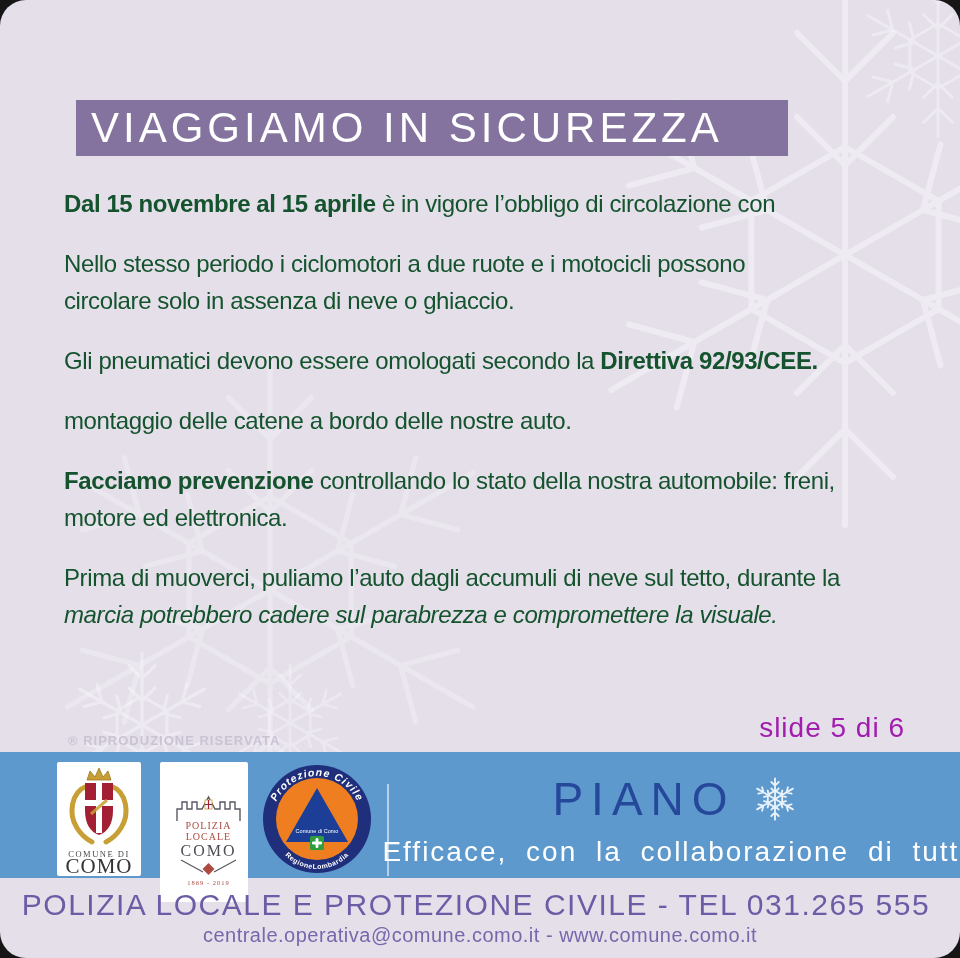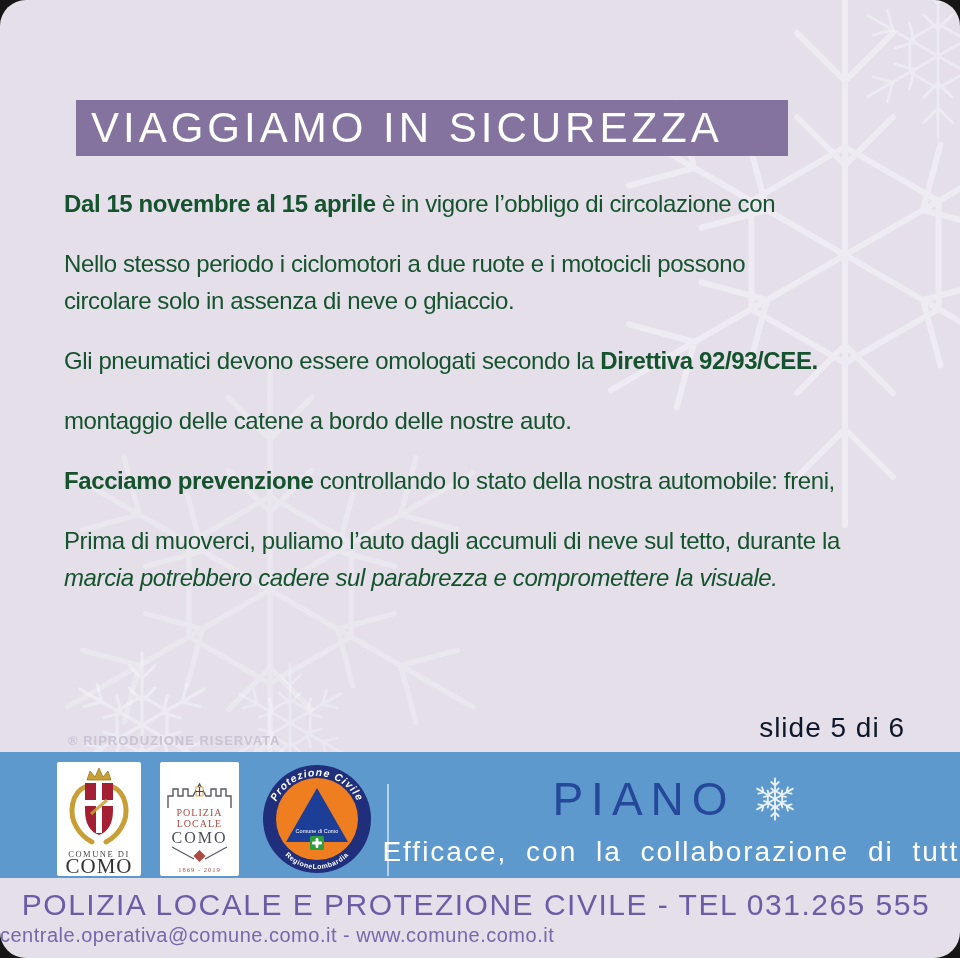--- a/index.html
+++ b/index.html
@@ -27,33 +27,33 @@
   .para{margin:0 0 23px 0;}
   .pline{white-space:nowrap;}
   .b{font-weight:bold;}
   
   .copyright{
     position:absolute;left:68px;top:733px;font-size:13px;letter-spacing:1px;
     color:#c9c3d3;font-weight:bold;
   }
   .slide-indicator{
     position:absolute;right:55px;top:712px;font-size:28px;font-weight:100;
-    color:#0f172a;letter-spacing:1px;margin-left:48px;
+    color:#a21caf;letter-spacing:1px;margin-left:48px;
   }
   
   .footer-band{
     position:absolute;left:0;top:752px;width:960px;height:126px;
     background:#5d99cd;
   }
   .logo-box{
     position:absolute;top:10px;background:#ffffff;border-radius:2px;
     display:flex;align-items:center;justify-content:center;
   }
   .logo-comune{left:57px;width:84px;height:114px;}
-  .logo-polizia{left:160px;width:79px;height:114px;}
+  .logo-polizia{left:160px;width:79px;height:140px;padding-left:9px;}
   .logo-protezione{position:absolute;left:262px;top:12px;width:110px;height:110px;}
   .footer-sep{
     position:absolute;left:387px;top:32px;width:2px;height:92px;
     background:rgba(255,255,255,0.55);
   }
   .campaign{
     position:absolute;left:390px;top:0;width:570px;height:130px;
     display:flex;flex-direction:column;align-items:center;justify-content:center;
   }
   .campaign-title{
@@ -63,21 +63,21 @@
   .campaign-tagline{
     color:#ffffff;font-size:28px;letter-spacing:2px;word-spacing:9px;
     margin-top:10px;white-space:nowrap;font-weight:100;
   }
   
   .contact1{
     position:absolute;left:0;top:888px;width:952px;text-align:center;
     color:#6c5ca6;font-size:30px;font-weight:100;letter-spacing:1.5px;white-space:nowrap;
   }
   .contact2{
-    position:absolute;left:0;top:924px;width:960px;text-align:left;
+    position:absolute;left:0;top:924px;width:960px;text-align:center;
     color:#7668ab;font-size:20px;font-weight:100;letter-spacing:0.5px;
   }
   .hidden-defs{position:absolute;width:0;height:0;overflow:hidden;}
 </style>
 </head>
 <body>
 
 <svg class="hidden-defs" xmlns="http://www.w3.org/2000/svg">
   <defs>
     <symbol id="sf" viewBox="-50 -50 100 100">
@@ -137,20 +137,21 @@
         <span class="pline" style="display: block;"><span>circolare solo in assenza di neve o ghiaccio.</span></span>
       </p>
       <p class="para">
         <span class="pline" style="display: block;"><span>Gli pneumatici devono essere omologati secondo la </span><span class="b">Direttiva 92/93/CEE.</span></span>
       </p>
       <p class="para">
         <span class="pline" style="display: block;"><span>montaggio delle catene a bordo delle nostre auto.</span></span>
       </p>
       <p class="para">
         <span class="pline" style="display: block;"><span class="b">Facciamo prevenzione</span><span> controllando lo stato della nostra automobile: freni,</span></span>
+        <span class="pline" style="display: block;"><span>motore ed elettronica.</span></span>
       </p>
       <p class="para">
         <span class="pline" style="display: block;"><span>Prima di muoverci, puliamo l’auto dagli accumuli di neve sul tetto, durante la</span></span>
         <span class="pline" style="display: block; font-style: italic;"><span>marcia potrebbero cadere sul parabrezza e compromettere la visuale.</span></span>
       </p>
     </div>
 
   <div class="copyright">® RIPRODUZIONE RISERVATA</div>
   <div class="slide-indicator">slide 5 di 6</div>
 

